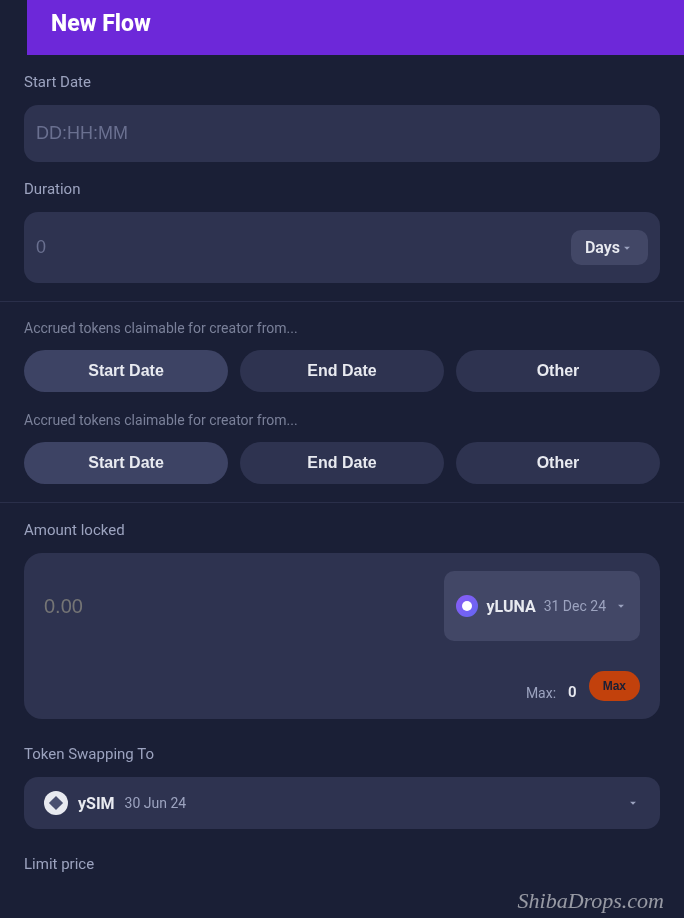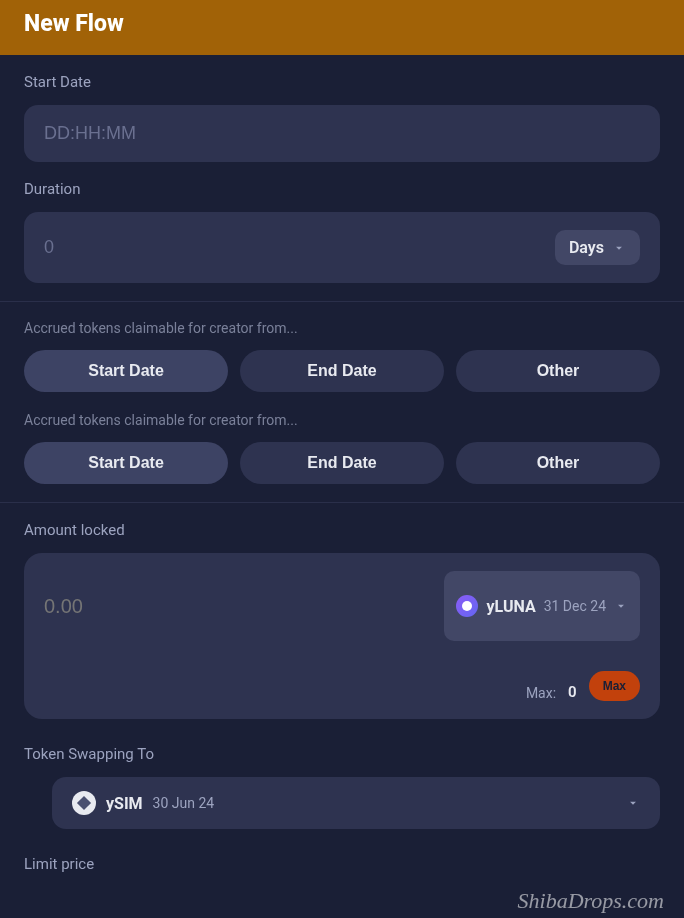--- a/index.html
+++ b/index.html
@@ -11,21 +11,22 @@
       width: 684px;
       height: 918px;
       background: #1a1f36;
       font-family: -apple-system, BlinkMacSystemFont, 'Segoe UI', Roboto, sans-serif;
       color: #fff;
       overflow: hidden;
       position: relative;
     }
     .header {
       padding: 10px 24px 18px;
-      background: #a16207;
+      background: #6d28d9;
+      margin-left: 27px;
     }
     .header-title {
       font-size: 23px;
       font-weight: 800;
       color: #fff;
     }
     .section {
       padding: 18px 24px;
     }
     .section-divider {
@@ -37,21 +38,21 @@
       margin-bottom: 14px;
     }
     .label-sub {
       font-size: 14px;
       color: #7a8099;
       margin-bottom: 14px;
     }
     .input-wrapper {
       background: #2e3350;
       border-radius: 14px;
-      padding: 18px 20px;
+      padding: 18px 12px;
       display: flex;
       align-items: center;
       justify-content: space-between;
     }
     .input-field {
       background: transparent;
       border: none;
       outline: none;
       color: #8a90a8;
       font-size: 18px;
@@ -59,21 +60,21 @@
     }
     .input-field::placeholder {
       color: #6a7090;
     }
     .dropdown-pill {
       background: #424766;
       border-radius: 10px;
       padding: 8px 14px;
       display: flex;
       align-items: center;
-      gap: 8px;
+      gap: 0;
       cursor: pointer;
     }
     .dropdown-pill-text {
       font-size: 16px;
       font-weight: 600;
       color: #e8eaf0;
     }
     .chevron-icon {
       width: 14px;
       height: 14px;
@@ -181,21 +182,20 @@
       cursor: pointer;
     }
     .token-swap-wrapper {
       background: #2e3350;
       border-radius: 14px;
       padding: 14px 20px;
       display: flex;
       align-items: center;
       justify-content: space-between;
       cursor: pointer;
-      margin-left: 28px;
     }
     .token-swap-left {
       display: flex;
       align-items: center;
       gap: 10px;
     }
     .token-icon-swap {
       width: 24px;
       height: 24px;
       border-radius: 50%;

